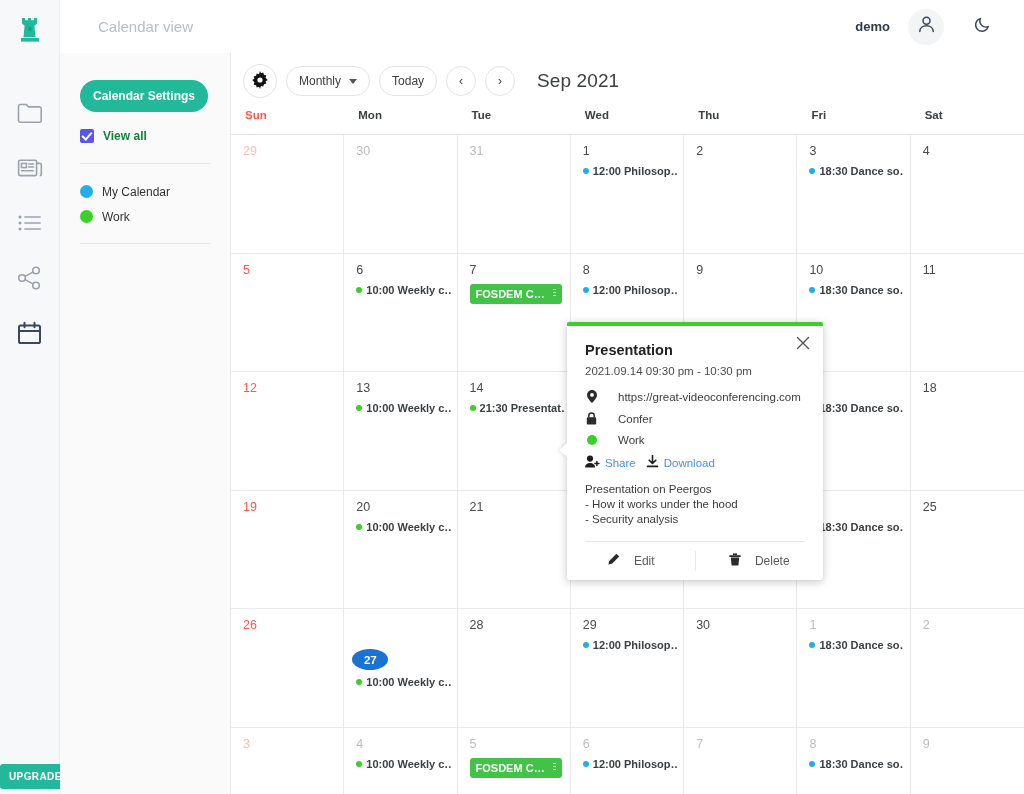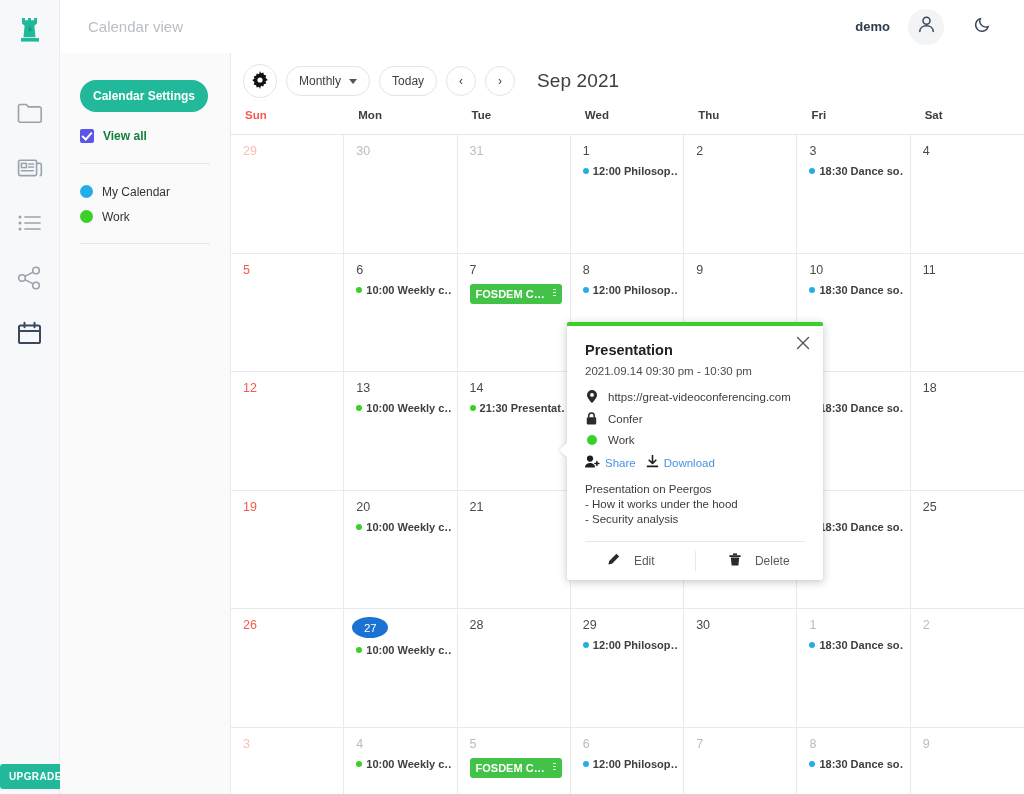--- a/index.html
+++ b/index.html
@@ -34,21 +34,21 @@
     padding: 7px 9px; border: none; border-radius: 3px;
     cursor: pointer;
   }
 
   
   .topbar {
     position: absolute; left: 60px; top: 0; right: 0; height: 53px;
     background: #fff; display: flex; align-items: center;
   }
   .topbar-title {
-    margin-left: 28px; font-size: 15px; color: #b9bec4; font-weight: 400;
+    margin-left: 38px; font-size: 15px; color: #b9bec4; font-weight: 400;
   }
   .topbar-right {
     margin-left: auto; display: flex; align-items: center; gap: 12px;
     padding-right: 26px;
   }
   .user-name { font-size: 13px; font-weight: bold; color: #2d3a4b; }
   .avatar-btn {
     width: 36px; height: 36px; border-radius: 50%; background: #f3f4f6;
     display: flex; align-items: center; justify-content: center; cursor: pointer;
     margin-left: 6px;
@@ -141,21 +141,21 @@
   }
   .daycell:last-child { border-right: none; }
   .daynum { font-size: 12.5px; color: #4a4a4a; line-height: 16px; }
   .daycell.out .daynum { color: #bcbcbc; }
   .daycell.sun .daynum { color: #f9594f; }
   .daycell.sun.out .daynum { color: #fbbdb8; }
   .daynum.today {
     background: #1a73d3; color: #fff !important; border-radius: 50%;
     width: 36px; height: 21px; display: inline-flex;
     align-items: center; justify-content: center;
-    font-size: 11.5px; font-weight: normal; margin-left: -4px;
+    font-size: 11.5px; font-weight: bold; margin-left: -4px; margin-top: 32px;
   }
   .events { margin-top: 6px; }
   .ev {
     display: flex; align-items: center; gap: 4px;
     font-size: 11px; font-weight: bold; color: #3c4043;
     white-space: nowrap; overflow: hidden; margin-bottom: 3px;
     cursor: pointer;
   }
   .ev .dot { width: 6px; height: 6px; border-radius: 50%; flex: none; }
   .ev-chip {
@@ -187,21 +187,21 @@
     border-top: 8px solid transparent; border-bottom: 8px solid transparent;
     border-right: 9px solid #fff;
     filter: drop-shadow(-2px 0 1px rgba(0,0,0,.07));
   }
   .popup-body { padding: 16px 18px 0 18px; }
   .popup-title {
     font-size: 14.5px; font-weight: bold; color: #222; margin-bottom: 7px;
   }
   .popup-time { font-size: 11.5px; color: #4b4b4b; margin-bottom: 13px; }
   .popup-line {
-    display: flex; align-items: center; gap: 10px;
+    display: flex; align-items: center; gap: 20px;
     font-size: 11.5px; color: #3c3c3c; margin-bottom: 9px;
   }
   .popup-line .glyph {
     width: 13px; display: flex; align-items: center; justify-content: center;
     flex: none;
   }
   .popup-dot { width: 10px; height: 10px; border-radius: 50%; background: #3ad029; }
   .popup-actions {
     display: flex; align-items: center; gap: 5px;
     font-size: 11.5px; margin-bottom: 12px;

